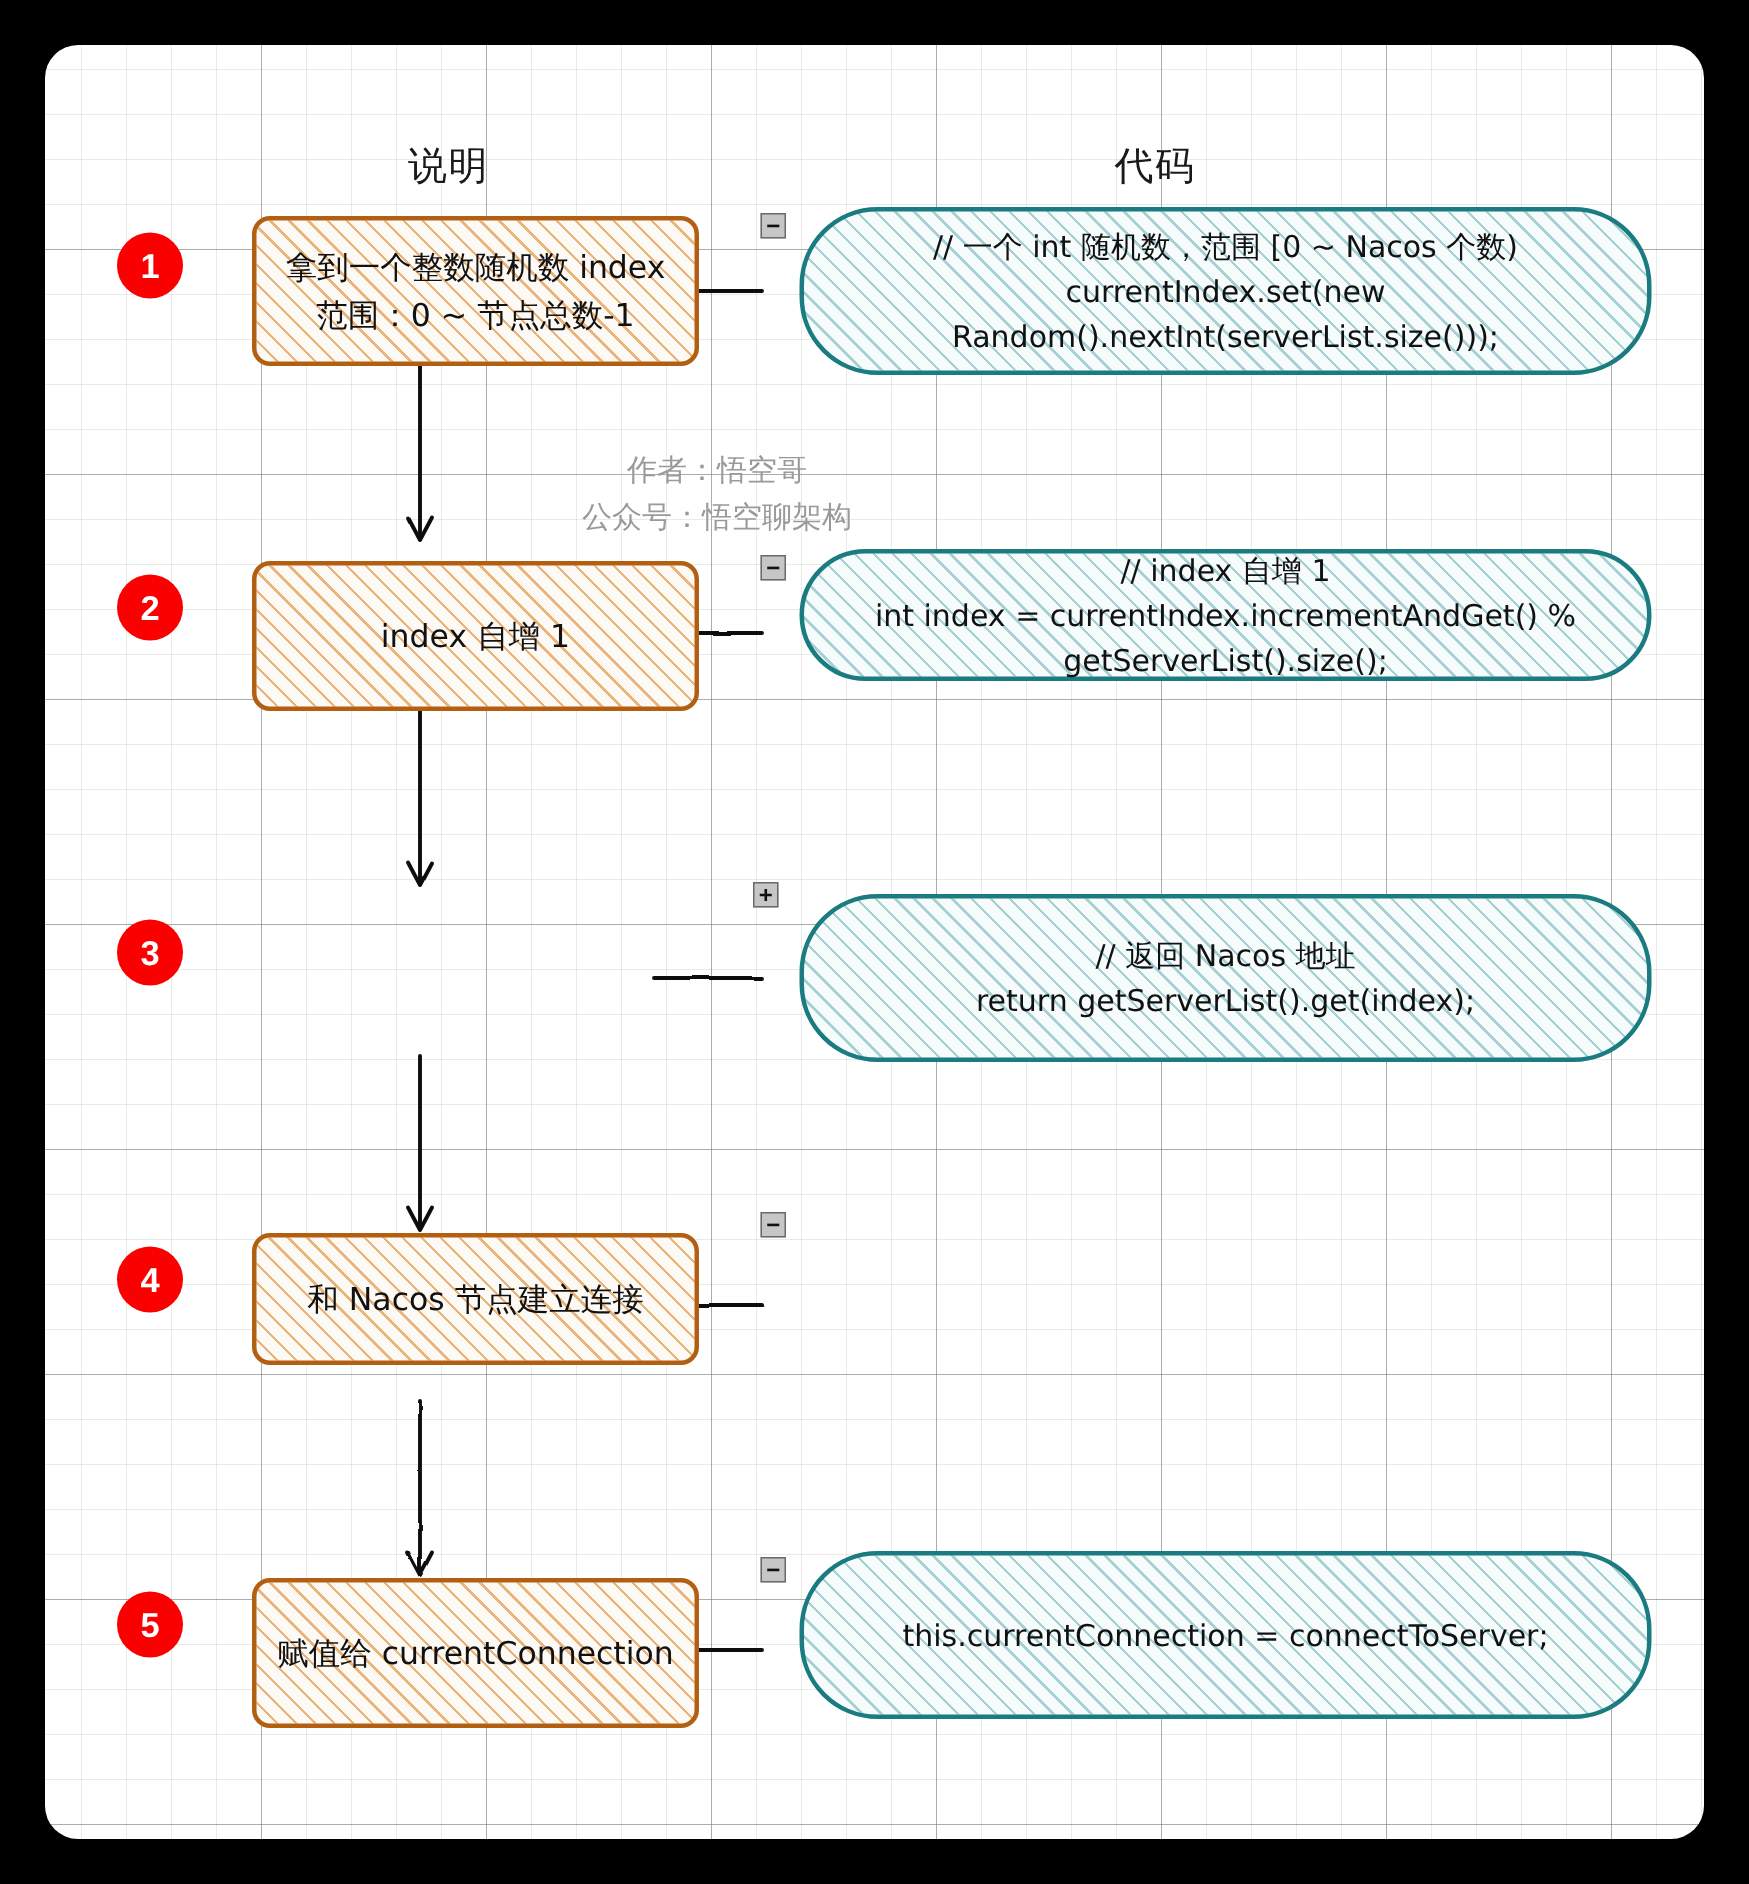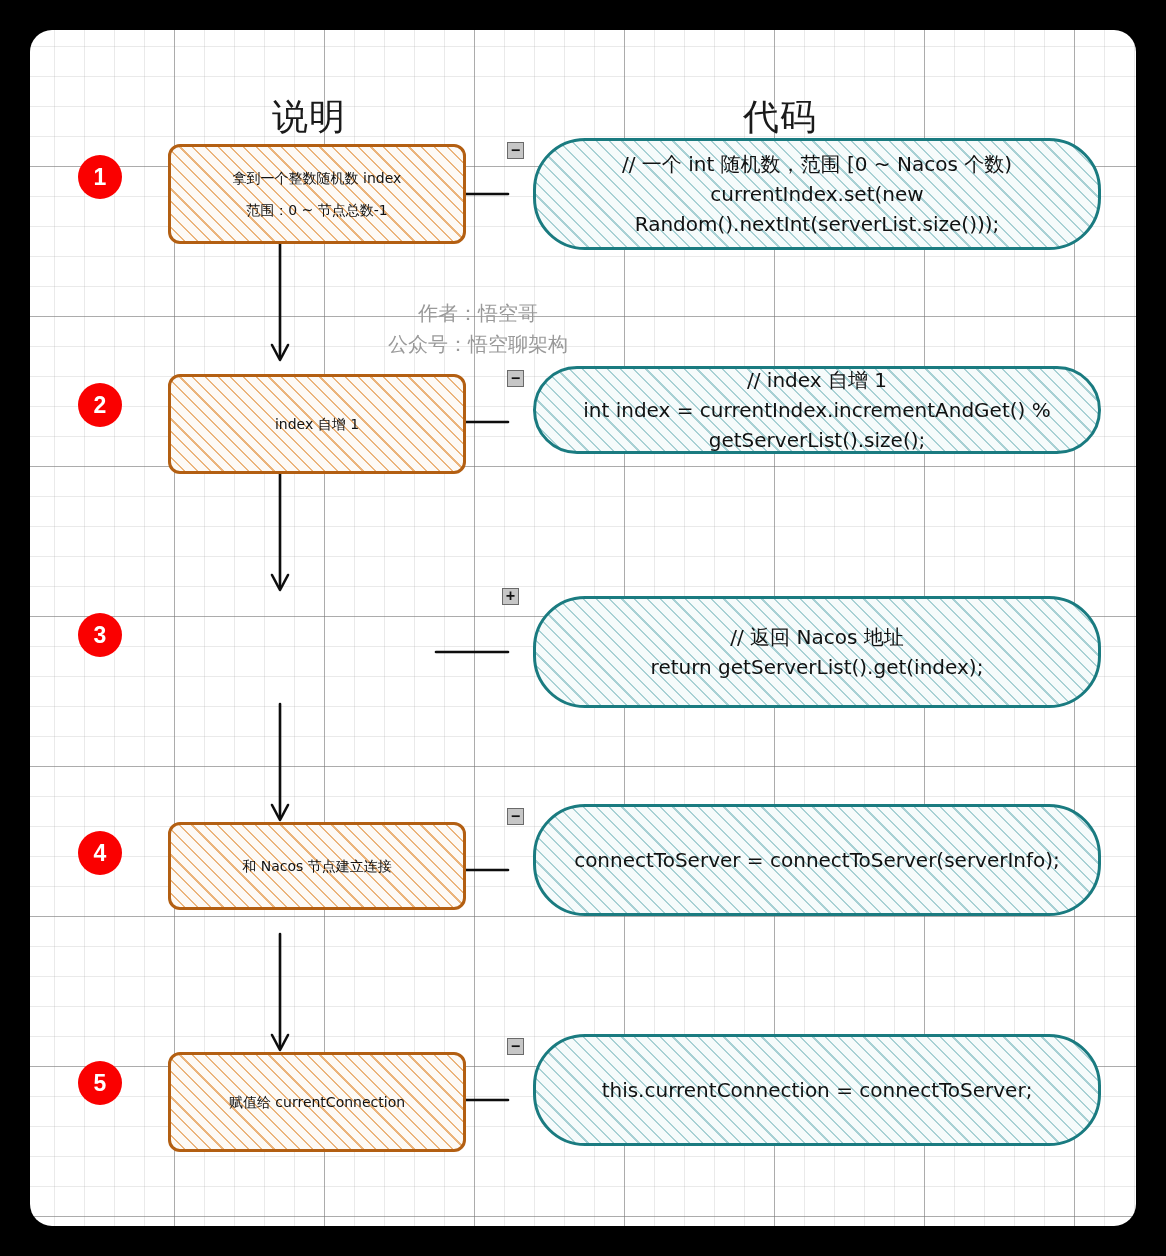--- a/index.html
+++ b/index.html
@@ -33,21 +33,21 @@
       150px 150px,
       30px 30px,
       30px 30px;
     background-position: -6px -14px, -6px -14px, -6px -14px, -6px -14px;
     overflow: hidden;
   }
 
   
   .col-head {
     position: absolute;
-    font-size: 36px;
+    font-size: 26px;
     color: #1a1a1a;
     letter-spacing: 1px;
     white-space: nowrap;
     font-family: "DejaVu Sans", "Liberation Sans", sans-serif;
   }
   #head-desc { left: 242px; top: 63px; }
   #head-code { left: 713px; top: 63px; }
 
   
   #watermark {
@@ -85,21 +85,21 @@
     left: 138px;
     width: 298px;
     border: 3px solid #b35f12;
     border-radius: 12px;
     box-sizing: border-box;
     display: flex;
     align-items: center;
     justify-content: center;
     text-align: center;
     color: #111111;
-    font-size: 14px;
+    font-size: 21px;
     line-height: 32px;
     padding: 6px 12px;
     background-color: #fdfaf6;
     background-image: repeating-linear-gradient(
         45deg,
         rgba(224,137,48,0.62) 0px,
         rgba(224,137,48,0.62) 1.6px,
         rgba(255,255,255,0) 1.6px,
         rgba(255,255,255,0) 9px);
     font-family: "DejaVu Sans", "Liberation Sans", sans-serif;
@@ -231,23 +231,20 @@
   <div class="code-box" style="top:566px; height:112px;">
     <span class="code-text">// 返回 Nacos 地址
 return getServerList().get(index);</span>
   </div>
 
   <div class="badge" style="left:48px; top:801px;">4</div>
   <div class="step-box" style="top:792px; height:88px;">
     <span class="step-text" style="white-space:pre-line;">和 Nacos 节点建立连接</span>
   </div>
   <div class="toggle" style="left:477px; top:778px;">−</div>
-  <div class="code-box" style="top:774px; height:112px;">
-    <span class="code-text">connectToServer = connectToServer(serverInfo);</span>
-  </div>
 
   <div class="badge" style="left:48px; top:1031px;">5</div>
   <div class="step-box" style="top:1022px; height:100px;">
     <span class="step-text" style="white-space:pre-line;">赋值给 currentConnection</span>
   </div>
   <div class="toggle" style="left:477px; top:1008px;">−</div>
   <div class="code-box" style="top:1004px; height:112px;">
     <span class="code-text">this.currentConnection = connectToServer;</span>
   </div>
 

